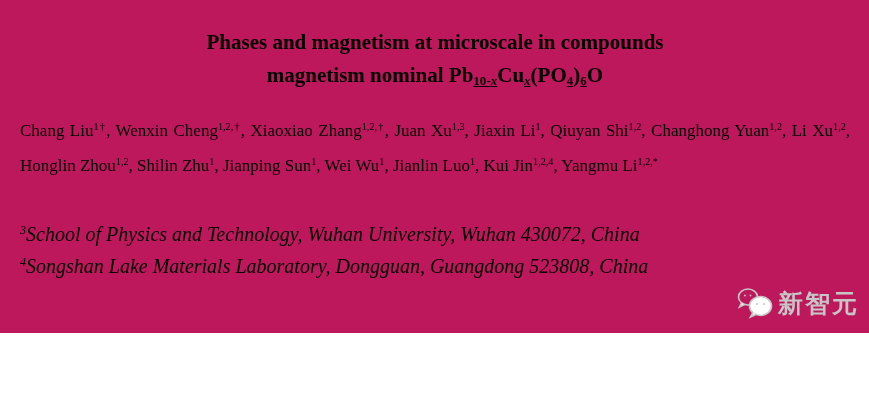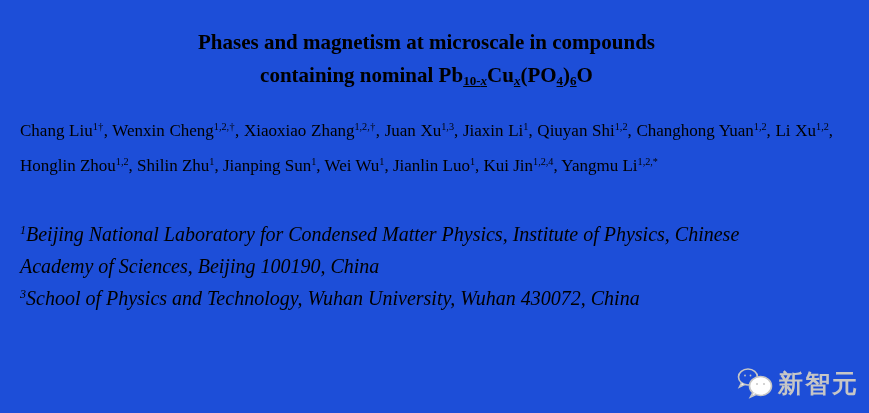--- a/index.html
+++ b/index.html
@@ -3,27 +3,27 @@
 <meta charset="utf-8">
 <style>
   html, body {
     margin: 0;
     padding: 0;
     background: #ffffff;
   }
   .page {
     position: relative;
     width: 869px;
-    height: 413px;
-    background: #1d4ed8;
+    height: 333px;
+    background: #be185d;
     color: #000000;
     font-family: "Liberation Serif", "DejaVu Serif", serif;
     overflow: hidden;
     box-sizing: border-box;
-    padding: 0 36px 0 20px;
+    padding: 0 19px 0 20px;
   }
   .title {
     margin: 26px 0 0 0;
     text-align: center;
     font-size: 21px;
     font-weight: bold;
     line-height: 33px;
   }
   .title sub {
     font-size: 62%;
@@ -67,28 +67,28 @@
   }
   .watermark svg { display: block; }
 </style>
 </head>
 <body>
 
 <div class="page">
 
   <h1 class="title">
     <span>Phases and magnetism at microscale in compounds</span><br>
-    <span><span>containing nominal Pb</span><sub>10-</sub><sub class="it">x</sub><span>Cu</span><sub class="it">x</sub><span>(PO</span><sub>4</sub><span>)</span><sub>6</sub><span>O</span></span>
+    <span><span>magnetism nominal Pb</span><sub>10-</sub><sub class="it">x</sub><span>Cu</span><sub class="it">x</sub><span>(PO</span><sub>4</sub><span>)</span><sub>6</sub><span>O</span></span>
   </h1>
 
   <p class="authors"><span>Chang Liu<sup>1†</sup></span>, <span>Wenxin Cheng<sup>1,2,†</sup></span>, <span>Xiaoxiao Zhang<sup>1,2,†</sup></span>, <span>Juan Xu<sup>1,3</sup></span>, <span>Jiaxin Li<sup>1</sup></span>, <span>Qiuyan Shi<sup>1,2</sup></span>, <span>Changhong Yuan<sup>1,2</sup></span>, <span>Li Xu<sup>1,2</sup></span>, <span>Honglin Zhou<sup>1,2</sup></span>, <span>Shilin Zhu<sup>1</sup></span>, <span>Jianping Sun<sup>1</sup></span>, <span>Wei Wu<sup>1</sup></span>, <span>Jianlin Luo<sup>1</sup></span>, <span>Kui Jin<sup>1,2,4</sup></span>, <span>Yangmu Li<sup>1,2,*</sup></span></p>
 
   <div class="affiliations">
-      <p><sup>1</sup>Beijing National Laboratory for Condensed Matter Physics, Institute of Physics, Chinese<br>Academy of Sciences, Beijing 100190, China</p>
       <p><sup>3</sup>School of Physics and Technology, Wuhan University, Wuhan 430072, China</p>
+      <p><sup>4</sup>Songshan Lake Materials Laboratory, Dongguan, Guangdong 523808, China</p>
     </div>
 
   <div class="watermark">
     <svg width="40" height="34" viewBox="0 0 40 34" fill="none" stroke="#c6c6c6" stroke-width="1.6">
       <ellipse cx="13" cy="11" rx="9.5" ry="8"></ellipse>
       <path d="M 6.5 17 L 4.5 21 L 9.5 18.6" fill="#ffffff" stroke="#c6c6c6"></path>
       <circle cx="10" cy="9.5" r="0.9" fill="#c6c6c6" stroke="none"></circle>
       <circle cx="15.5" cy="9.5" r="0.9" fill="#c6c6c6" stroke="none"></circle>
       <ellipse cx="25.5" cy="20" rx="11" ry="9.5" fill="#ffffff"></ellipse>
       <path d="M 18 26.5 L 15.5 31 L 21.5 28.3" fill="#ffffff" stroke="#c6c6c6"></path>

